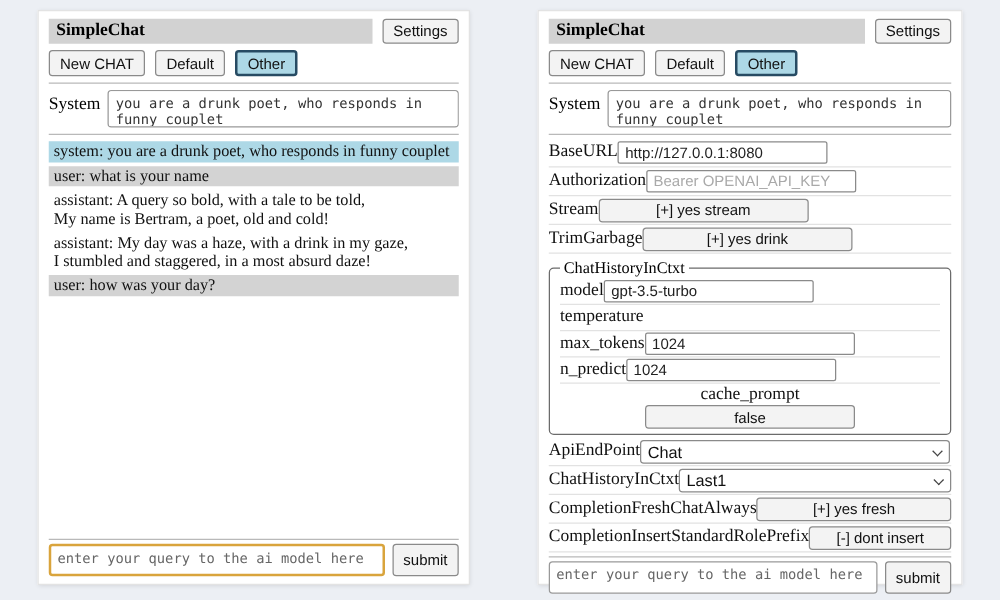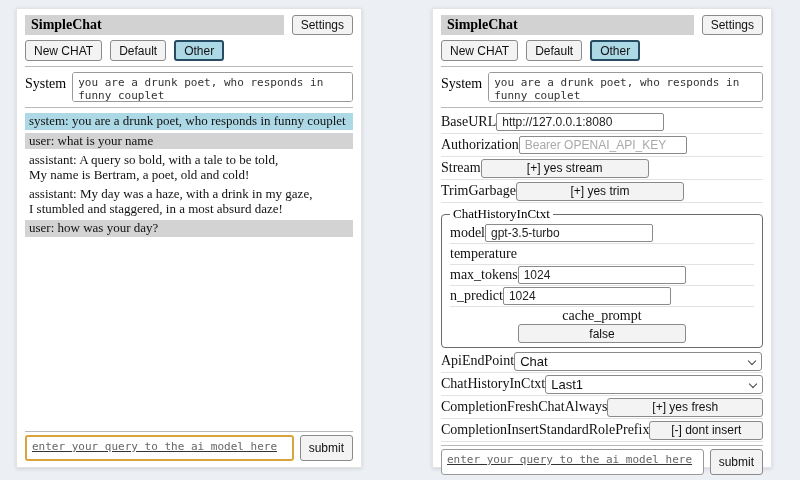--- a/index.html
+++ b/index.html
@@ -7,21 +7,21 @@
     --system-msg-bg:#add8e6; --user-msg-bg:#d3d3d3;
     --selected-session-bg:#add8e6; --selected-session-border:#274b63;
     --query-focus-border:#d9a43c;
   }
   *{box-sizing:border-box;}
   html,body{margin:0;padding:0;}
   body{
     width:800px;height:480px;background:var(--page-bg);
     font-family:"Liberation Serif",serif;overflow:hidden;
   }
-  .workspace{display:flex;gap:70px;padding:8px 16px;height:480px;align-items:stretch;border-radius:17px;}
+  .workspace{display:flex;gap:54px;padding:8px 30px;height:480px;align-items:stretch;border-radius:17px;}
   .panel{
     background:var(--panel-bg);height:460px;display:flex;flex-direction:column;
     padding:6px 8px;border:1px solid #e3e3e3;box-shadow:0 1px 4px rgba(0,0,0,.12);
   }
   .panel.left{width:346px;}
   .panel.right{width:340px;}
 
   
   .titlebar{display:flex;align-items:center;gap:8px;height:20px;margin-bottom:5px;}
   .apptitle{
@@ -83,21 +83,21 @@
   fieldset.aro{
     border:1px solid #6b6b6b;border-radius:4px;margin:3px 0 2px 0;padding:1px 8px 3px 8px;
   }
   fieldset.aro legend{font-size:13px;padding:0 3px;}
   fieldset.aro .cfg-row{min-height:21px;padding:1px 0;}
   fieldset.aro .cfg-row:last-child{border-bottom:none;flex-direction:column;}
 
   
   .bottom{margin-top:auto;}
   .query-row{display:flex;gap:6px;align-items:stretch;margin-top:2px;}
-  .query-text{flex:1;height:26px;text-decoration:underline;}
+  .query-text{flex:1;height:26px;}
   .query-text.focused{border:2px solid var(--query-focus-border);}
   .query-text::placeholder{color:#666;}
   .submit-btn{height:26px;}
 </style>
 </head>
 <body>
 
 <div class="workspace">
 
   <div class="panel left">
@@ -158,21 +158,21 @@
     <div class="cfg-row">
       <span class="lbl">Authorization</span>
       <input class="cfg-input" placeholder="Bearer OPENAI_API_KEY" style="">
     </div>
     <div class="cfg-row">
       <span class="lbl">Stream</span>
       <button class="toggle-btn">[+] yes stream</button>
     </div>
     <div class="cfg-row">
       <span class="lbl">TrimGarbage</span>
-      <button class="toggle-btn">[+] yes trim</button>
+      <button class="toggle-btn">[+] yes drink</button>
     </div>
 
     <fieldset class="aro">
       <legend>ChatHistoryInCtxt</legend>
       <div class="cfg-row">
         <span class="lbl">model</span>
         <input class="cfg-input" value="gpt-3.5-turbo" style="">
       </div>
       <div class="cfg-row">
         <span class="lbl">temperature</span>

